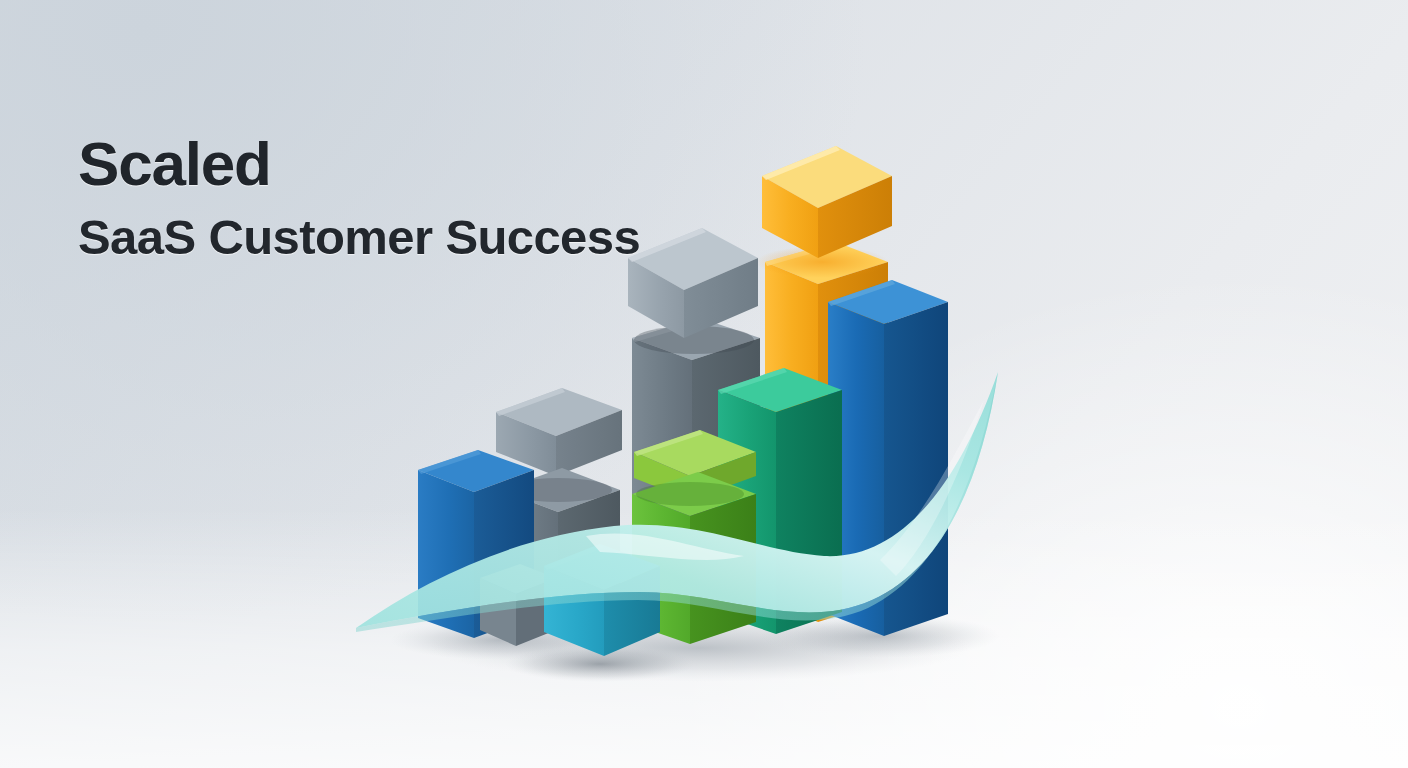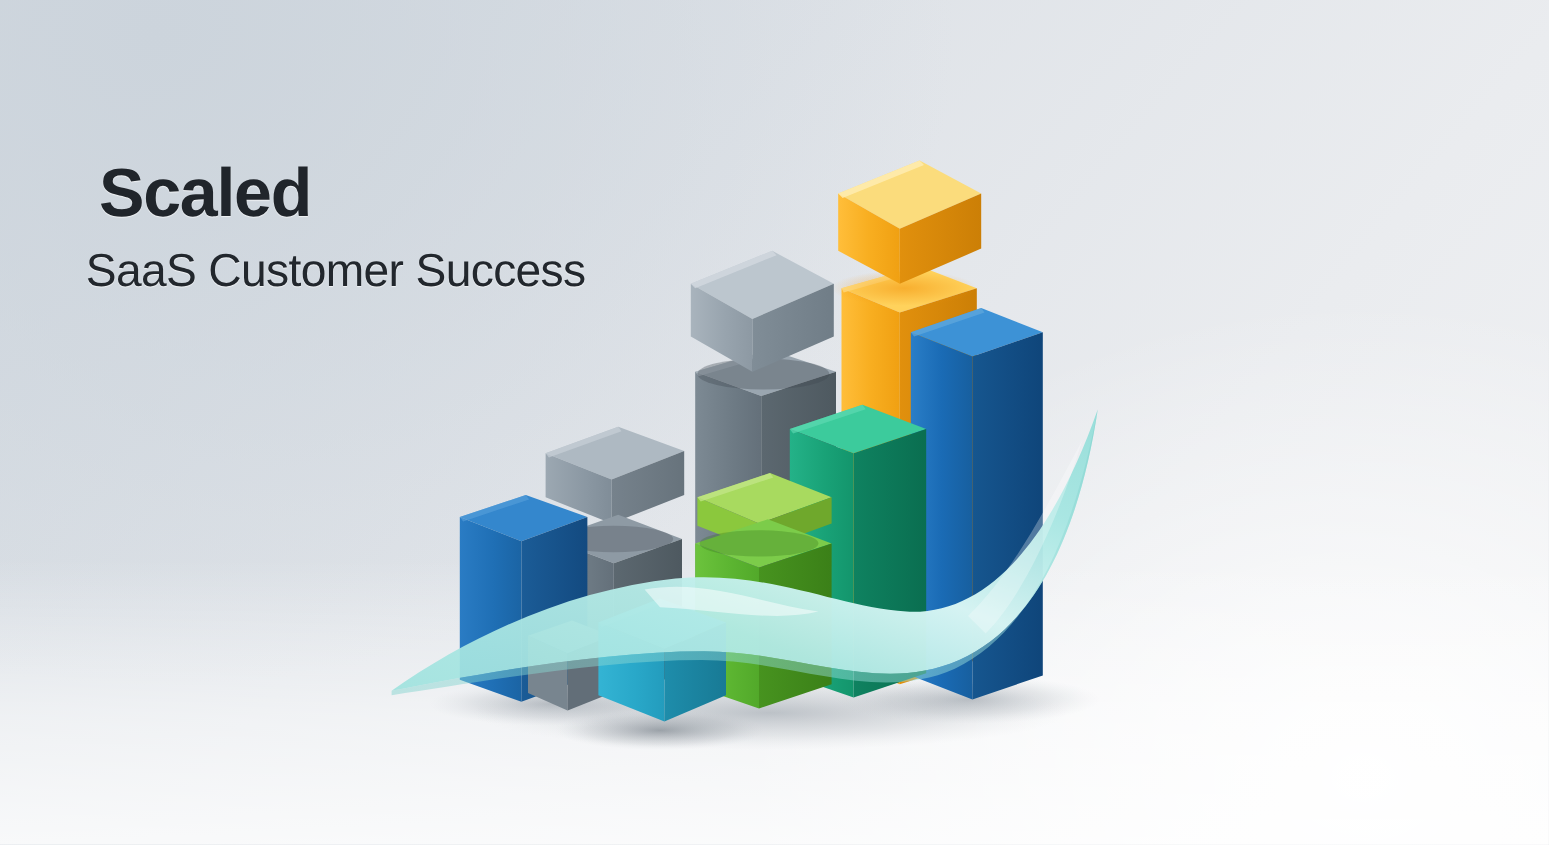--- a/index.html
+++ b/index.html
@@ -19,25 +19,25 @@
   #floor{
     position:absolute;left:0;right:0;bottom:0;height:260px;
     background:linear-gradient(to bottom, rgba(255,255,255,0) 0%, rgba(255,255,255,.55) 55%, rgba(255,255,255,.8) 100%);
     pointer-events:none;
   }
 
   
   #titleblock{position:absolute;left:78px;top:133px;}
   #title{
     font-size:62px;font-weight:bold;letter-spacing:-1.2px;
-    color:#20252b;line-height:1.0;margin:12px;
+    color:#20252b;line-height:1.0;margin:0;
     text-shadow:0 1px 1px rgba(255,255,255,.7);
   }
   #subtitle{
-    font-size:42px;font-weight:normal;letter-spacing:-0.6px;
+    font-size:49px;font-weight:bold;letter-spacing:-0.6px;
     color:#22272d;line-height:1.0;margin:18px 0 0 0;
     text-shadow:0 1px 1px rgba(255,255,255,.7);
   }
 
   
   #scene{position:absolute;left:0;top:0;width:1408px;height:768px;}
   #scene svg{display:block;}
 </style>
 </head>
 <body>

